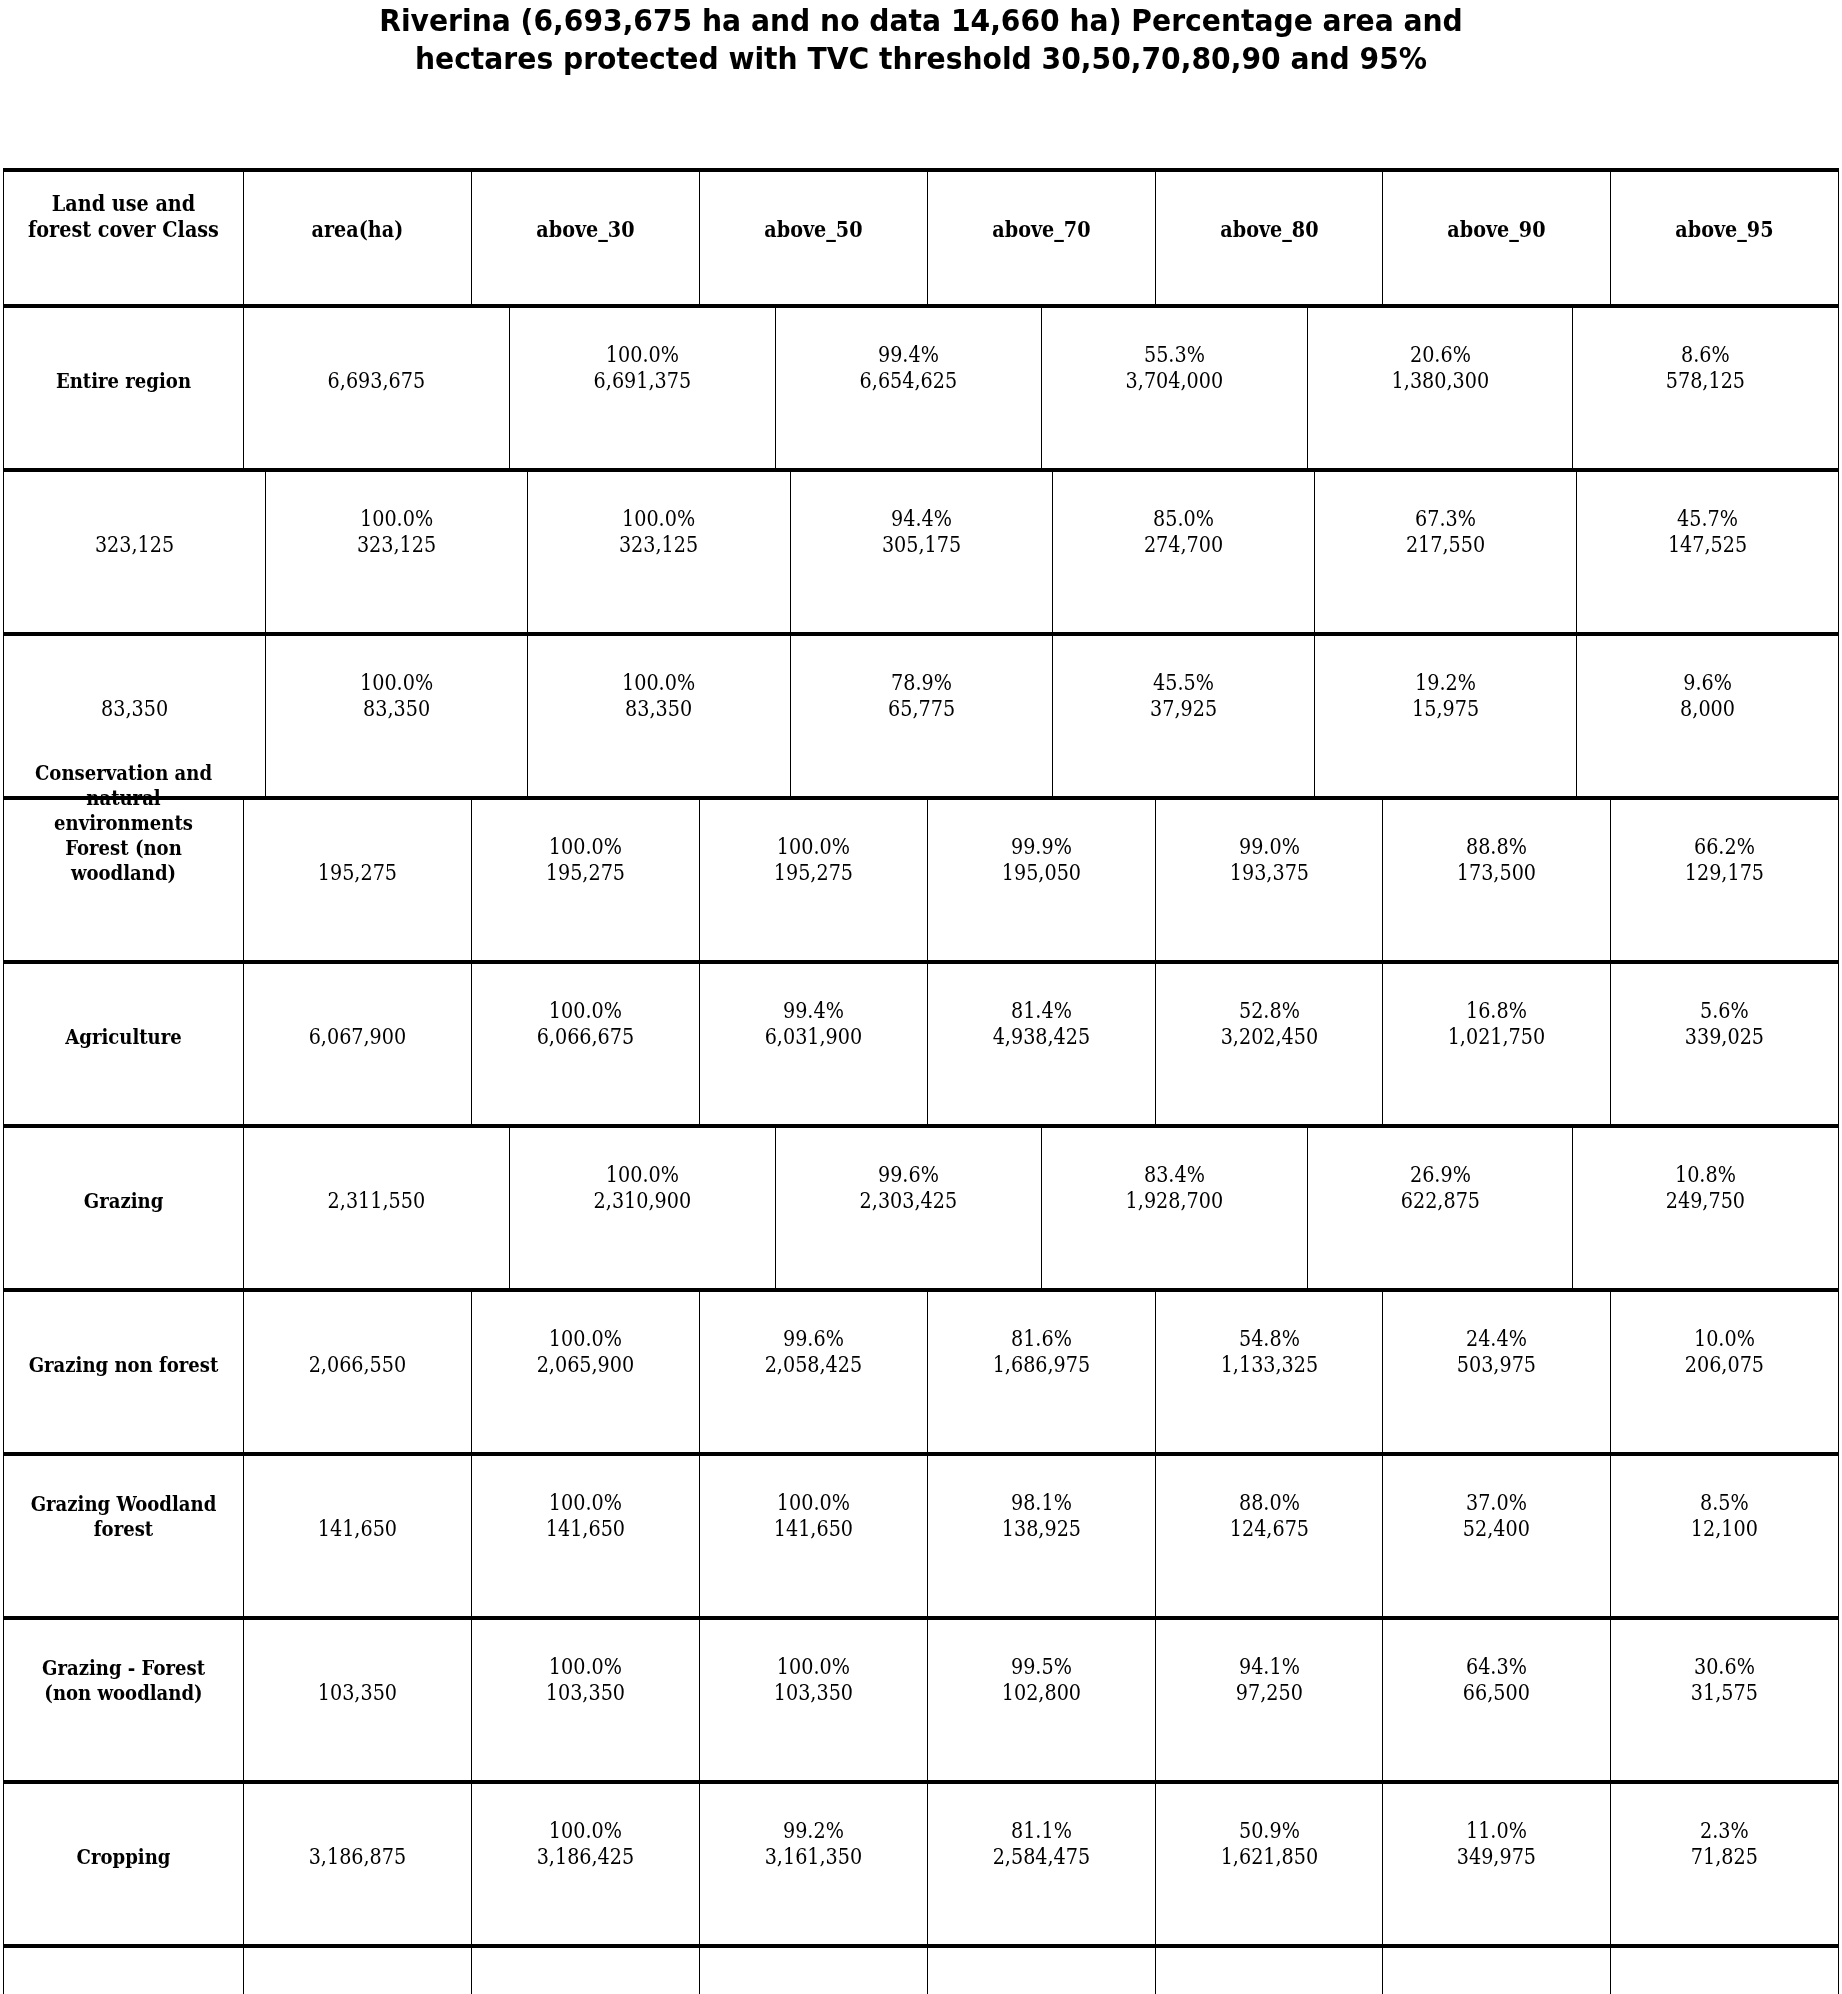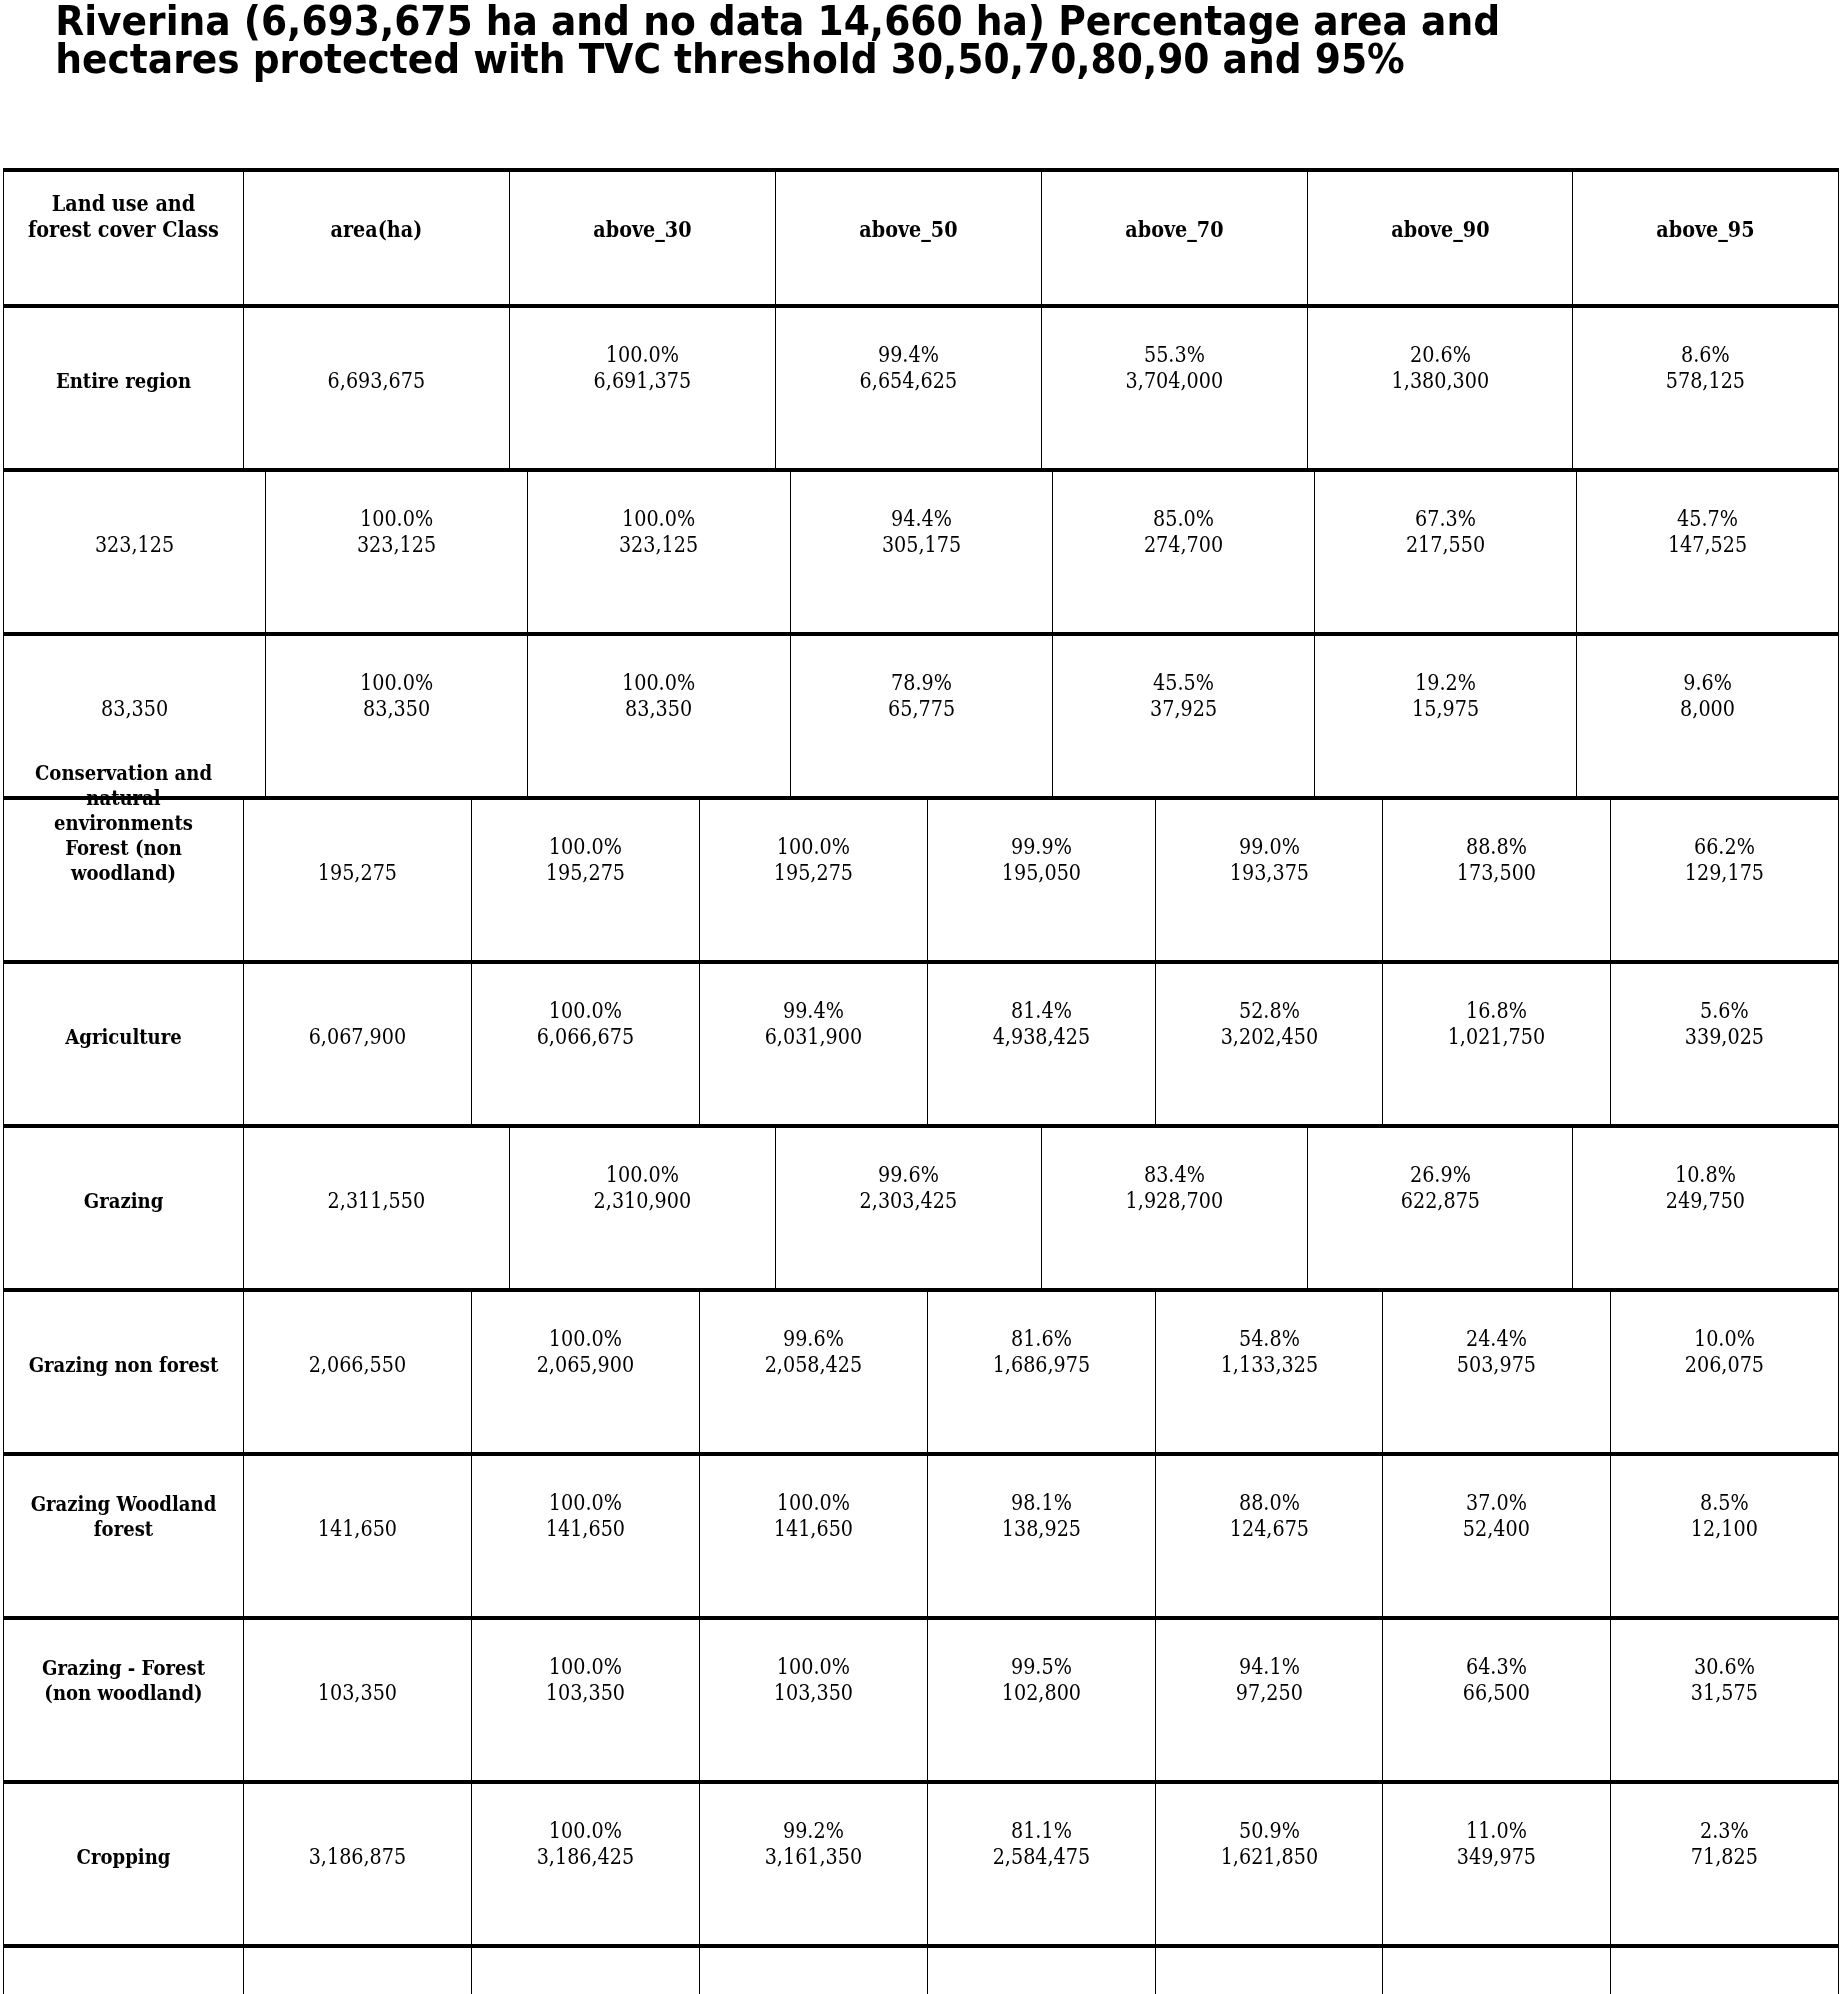--- a/index.html
+++ b/index.html
@@ -1,22 +1,22 @@
 <!DOCTYPE html>
 <html style="font-size:6.4px"><head>
 <meta charset="utf-8">
 <style>
   html,body{margin:0;padding:0;background:#fff;}
   .page{position:relative;width:1842px;height:2521px;background:#ffffff;overflow:hidden;
         font-family:"DejaVu Serif","Liberation Serif",serif;color:#000;}
 
   
-  .title{position:absolute;top:2.4px;left:0;width:100%;
+  .title{position:absolute;top:2.4px;left:0;width:100%;text-align:center;
          font-family:"DejaVu Sans","Liberation Sans",sans-serif;font-weight:bold;
-         font-size:40px;line-height:38px;}
+         font-size:30px;line-height:38px;}
   .title .tline{display:block;transform:scaleX(0.94);transform-origin:50% 50%;}
 
   
   .rtable{position:absolute;left:3.2px;top:168px;width:1836px;
           border-left:1.2px solid #000;border-right:1.2px solid #000;border-bottom:4.4px solid #000;
           box-sizing:border-box;}
   .trow{position:relative;display:flex;border-top:4.4px solid #000;box-sizing:border-box;}
   .trow.hrow{height:136px;}
   .trow.drow{height:164px;}
   .cell{position:relative;flex:1 1 0;box-sizing:border-box;}
@@ -49,20 +49,23 @@
         <div class="cell">
           <div class="anchor chead">above_30</div>
         </div>
         <div class="cell">
           <div class="anchor chead">above_50</div>
         </div>
         <div class="cell">
           <div class="anchor chead">above_70</div>
         </div>
         <div class="cell">
+          <div class="anchor chead">above_80</div>
+        </div>
+        <div class="cell">
           <div class="anchor chead">above_90</div>
         </div>
         <div class="cell">
           <div class="anchor chead">above_95</div>
         </div>
       </div>
     <div>
         <div class="trow drow">
           <div class="cell col0">
             <div class="anchor rlabel">Entire region</div>

